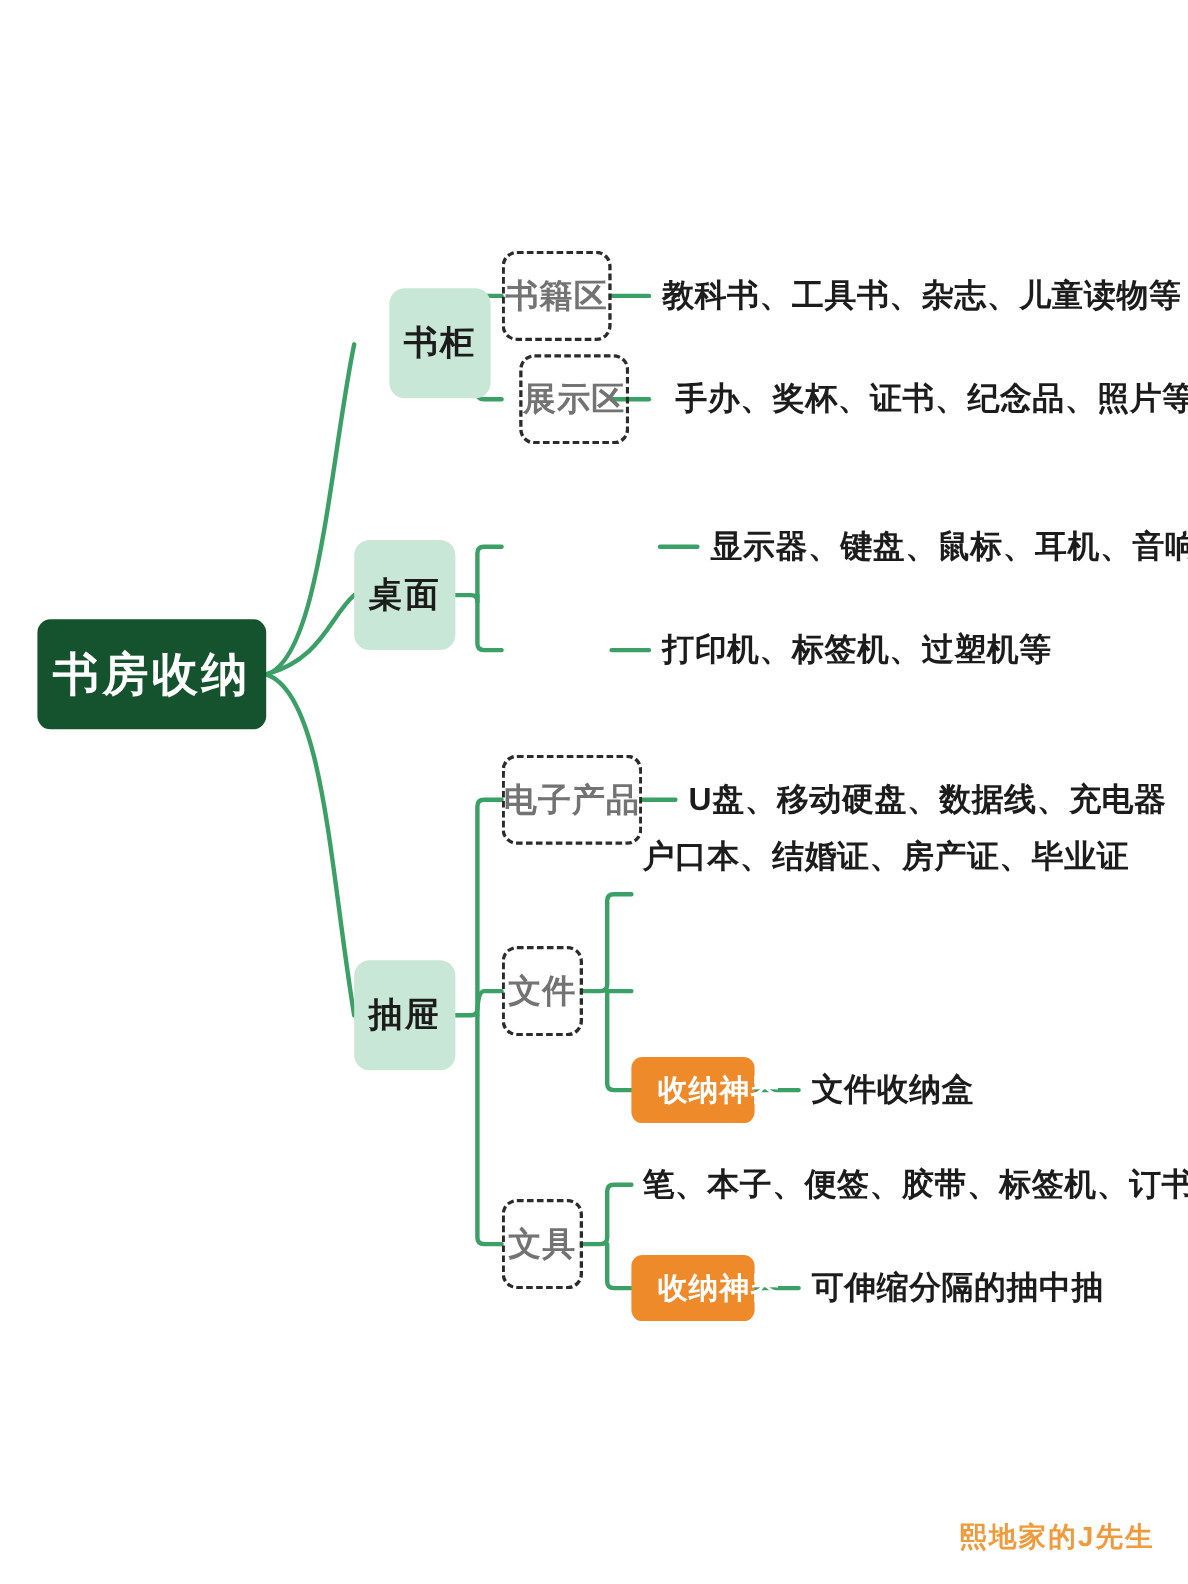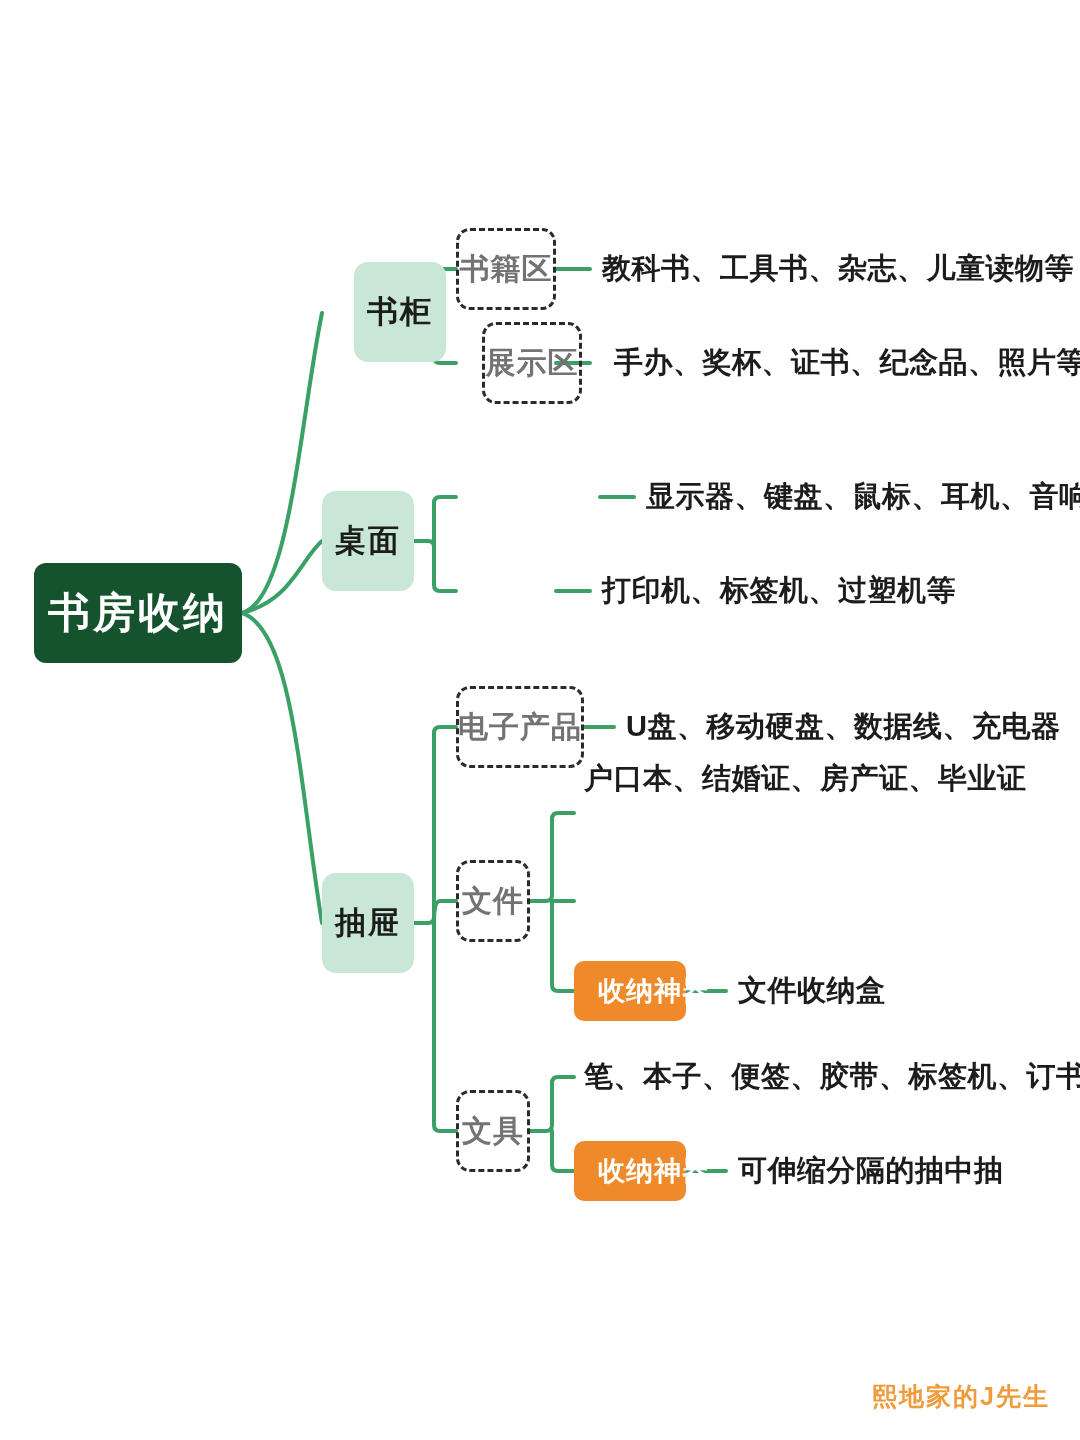--- a/index.html
+++ b/index.html
@@ -155,21 +155,21 @@
   </div>
 
   <div class="node node-branch" style="left:322px; top:873px; width:92px; height:100px;">
     <span>抽屉</span>
   </div>
 
   <div class="node node-dashed" style="left:456px; top:228px; width:100px; height:82px;">
     <span>书籍区</span>
   </div>
 
-  <div class="node node-dashed" style="left:482px; top:322px; width:100px; height:82px;text-align:center;">
+  <div class="node node-dashed" style="left:472px; top:322px; width:100px; height:82px;text-align:center;">
     <span>展示区</span>
   </div>
 
 
 
   <div class="node node-dashed" style="left:456px; top:686px; width:128px; height:82px;">
     <span>电子产品</span>
   </div>
 
   <div class="node node-dashed" style="left:456px; top:860px; width:74px; height:82px;">

